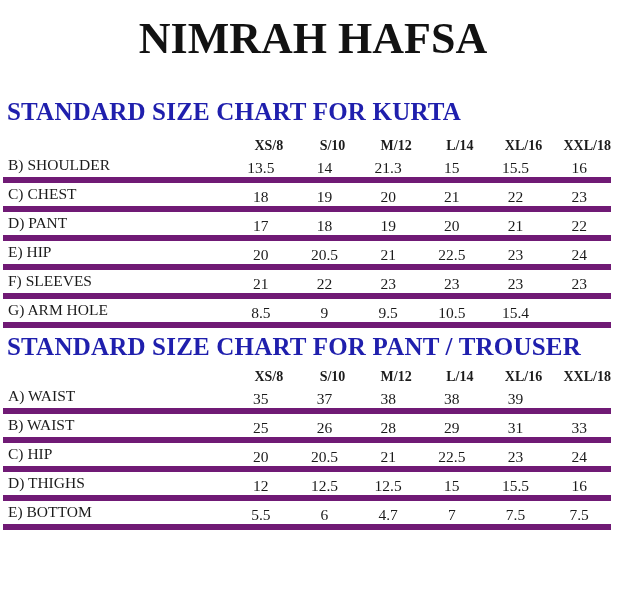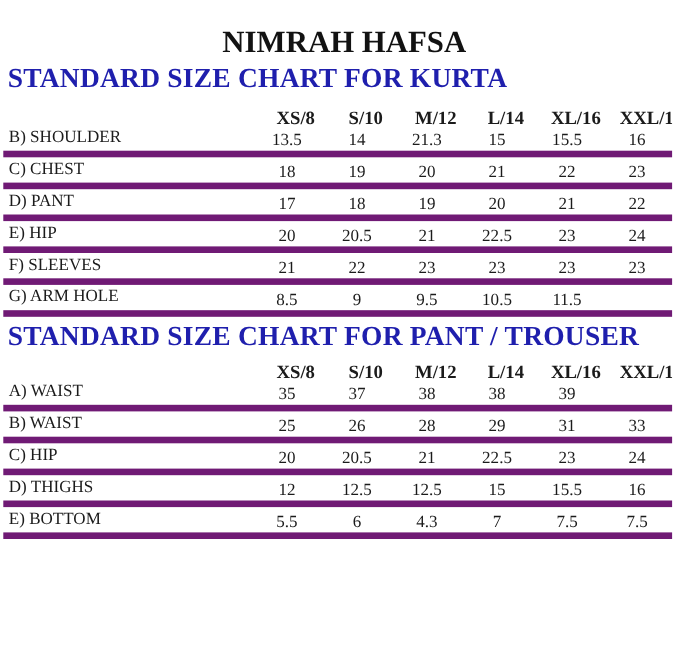--- a/index.html
+++ b/index.html
@@ -17,49 +17,49 @@
   .page {
     position: relative;
     width: 626px;
     height: 590px;
     background: #ffffff;
   }
   .brand-title {
     margin: 0;
     padding-top: 20px;
     text-align: center;
-    font-size: 28px;
+    font-size: 44px;
     line-height: 38px;
     font-weight: 700;
     color: #121212;
   }
   .section-heading {
     margin: 0;
     padding-left: 7px;
     font-size: 25px;
     line-height: 28px;
     font-weight: 700;
     color: #1f1fad;
     letter-spacing: 0.2px;
   }
-  .heading-kurta { }
+  .heading-kurta { margin-top: 40px; }
   .heading-pant  { margin-top: 5px; }
   .size-table {
     margin-left: 3px;
     width: 608px;
   }
   .table-kurta { margin-top: 12px; }
   .table-pant  { margin-top: 8px; }
   .trow {
     display: grid;
     grid-template-columns: 226px repeat(6, 1fr);
   }
   .trow.thead {
     height: 16px;
-    font-size: 17px;
+    font-size: 14px;
     font-weight: 700;
     gap: 16px;
   }
   .trow.drow {
     box-sizing: border-box;
     height: 29px;
     border-bottom: 6px solid #701a75;
     font-size: 15.5px;
   }
   .cell { overflow: hidden; white-space: nowrap; }
@@ -135,21 +135,21 @@
           <div class="cell val">23</div>
           <div class="cell val">23</div>
           <div class="cell val">23</div>
         </div>
         <div class="trow drow">
           <div class="cell label">G) ARM HOLE</div>
           <div class="cell val">8.5</div>
           <div class="cell val">9</div>
           <div class="cell val">9.5</div>
           <div class="cell val">10.5</div>
-          <div class="cell val">11.5</div>
+          <div class="cell val">15.4</div>
         </div>
       </div>
   </section>
 
   <section>
     <h2 class="section-heading heading-pant">STANDARD SIZE CHART FOR PANT / TROUSER</h2>
     <div class="size-table table-pant">
         <div class="trow thead">
           <div class="cell label"></div>
           <div class="cell val">XS/8</div>
@@ -191,21 +191,21 @@
           <div class="cell val">12.5</div>
           <div class="cell val">12.5</div>
           <div class="cell val">15</div>
           <div class="cell val">15.5</div>
           <div class="cell val">16</div>
         </div>
         <div class="trow drow">
           <div class="cell label">E) BOTTOM</div>
           <div class="cell val">5.5</div>
           <div class="cell val">6</div>
-          <div class="cell val">4.3</div>
+          <div class="cell val">4.7</div>
           <div class="cell val">7</div>
           <div class="cell val">7.5</div>
           <div class="cell val">7.5</div>
         </div>
       </div>
   </section>
 
 </div>
 
 </body></html>

